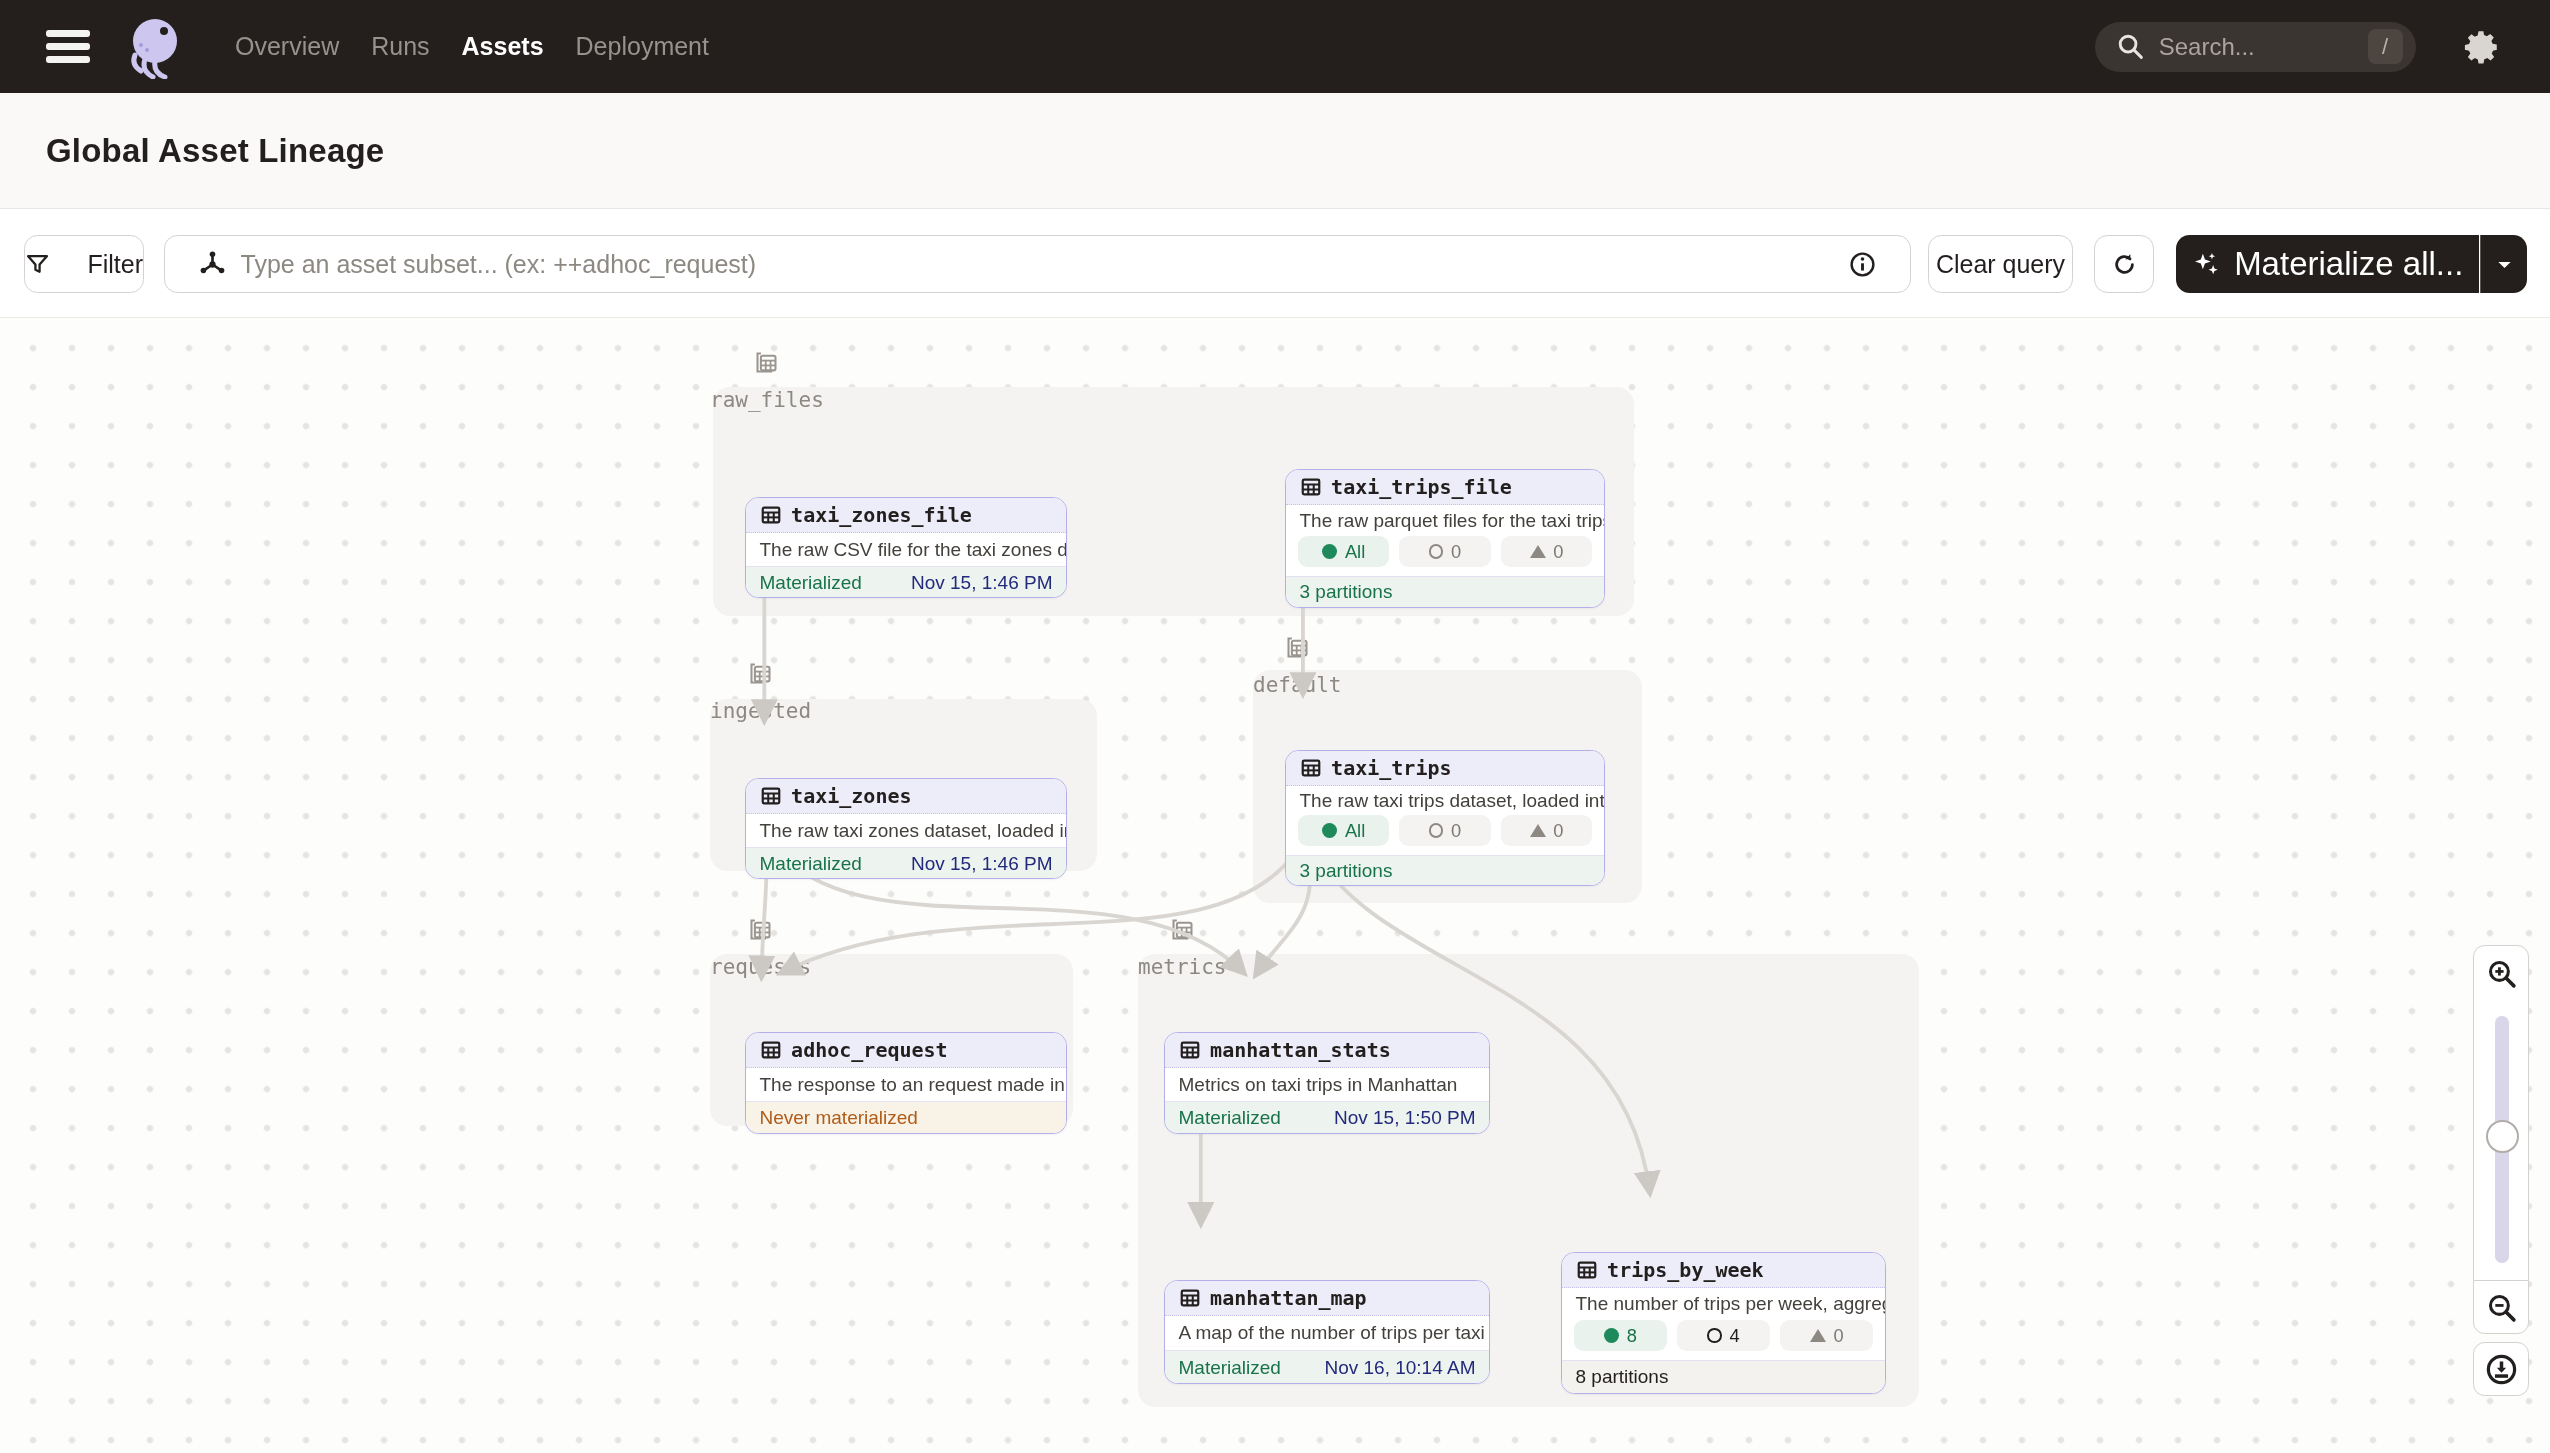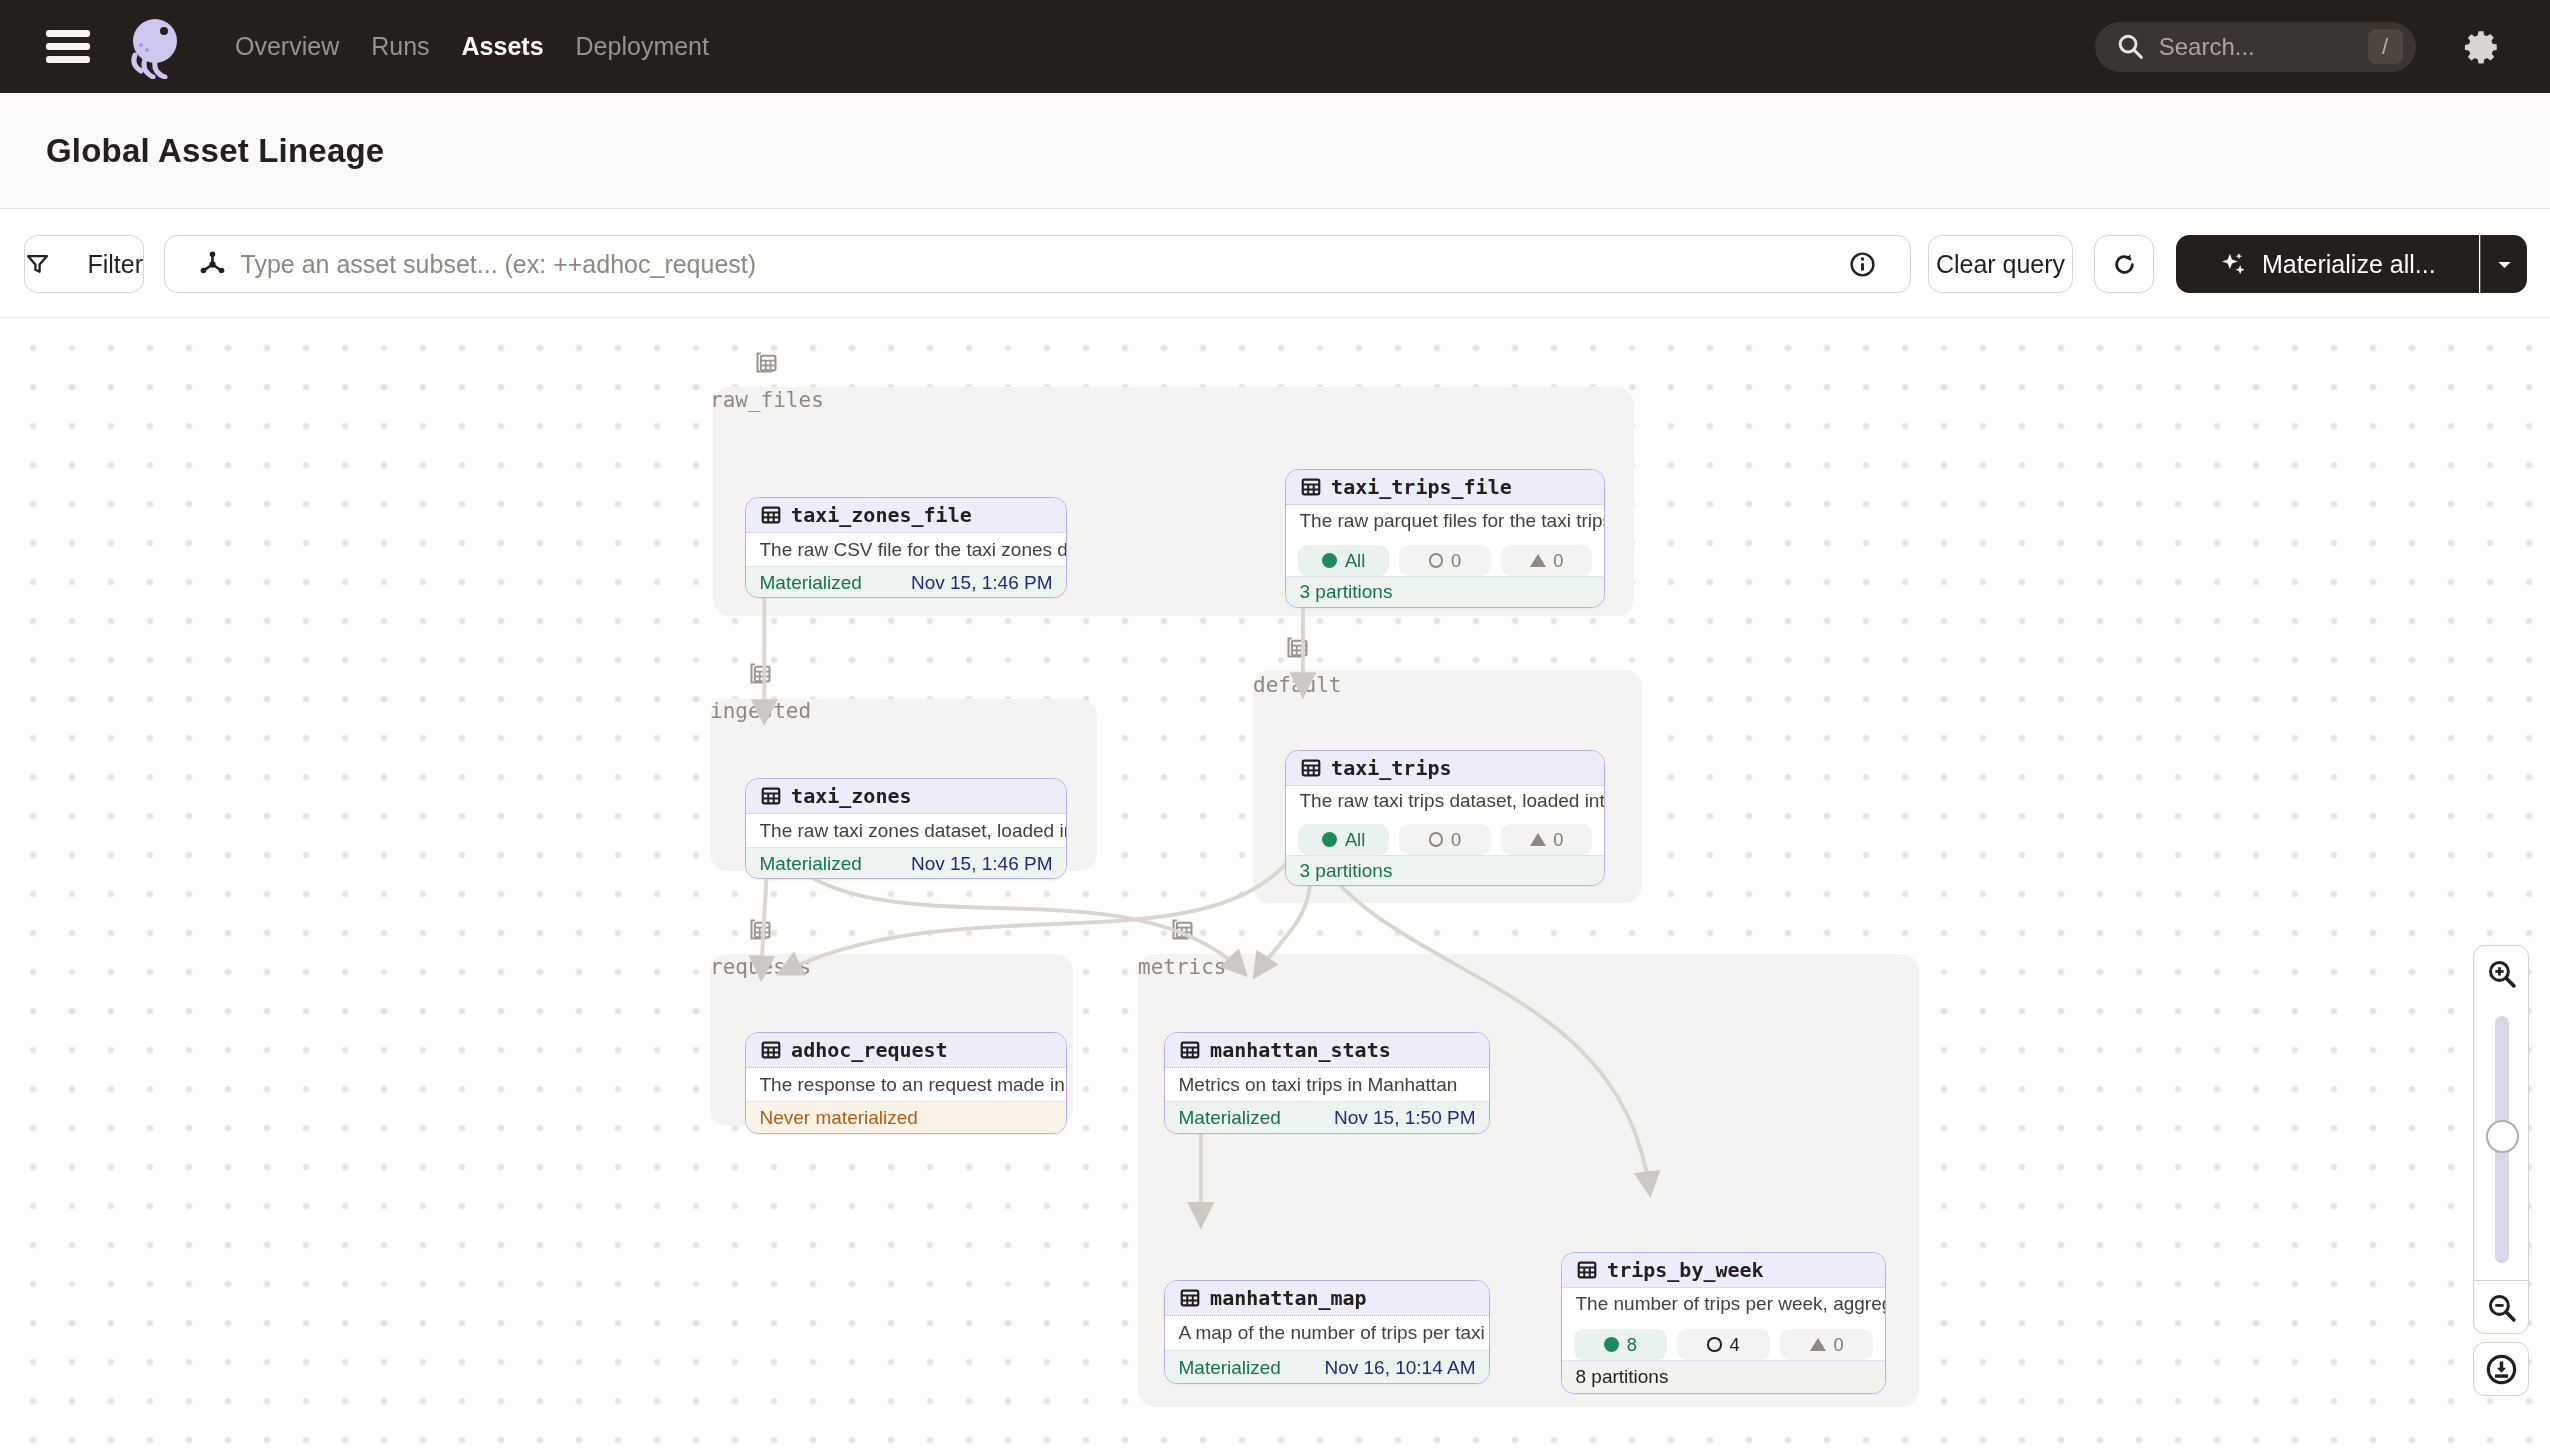--- a/index.html
+++ b/index.html
@@ -65,21 +65,21 @@
   .query-input-wrap input {
     flex:1; border:none; outline:none; font-size:25px; color:#231f1e;
     font-family:"Liberation Sans", sans-serif; background:transparent;
   }
   .query-input-wrap input::placeholder { color:#8d8882; }
   .clear-btn { position:absolute; left:1928px; top:26px; height:58px; width:145px; }
   .refresh-btn { position:absolute; left:2094px; top:26px; height:58px; width:60px; }
   .materialize-btn {
     position:absolute; left:2176px; top:26px; height:58px; width:303px;
     background:#241f1d; color:#fff; border:none; border-radius:13.5px 0 0 13.5px;
-    display:flex; align-items:center; justify-content:center; gap:13.5px; font-size:25px; cursor:pointer;
+    display:flex; align-items:center; justify-content:center; gap:13.5px; font-size:33px; cursor:pointer;
   }
   .materialize-caret {
     position:absolute; left:2480px; top:26px; height:58px; width:47px;
     background:#241f1d; border-radius:0 13.5px 13.5px 0; border-left:1px solid rgba(255,255,255,.25);
     display:flex; align-items:center; justify-content:center; cursor:pointer;
   }
 
   
   .canvas {
     position:absolute; left:0; top:319px; width:2550px; height:1134px;
@@ -102,21 +102,21 @@
   }
   .an-head {
     height:35px; background:#edecf9; display:flex; align-items:center; gap:9.6px;
     padding:0 13.5px; border-bottom:1px dotted #c7c2ec;
   }
   .an-name { font-size:20px; font-weight:bold; color:#231f1e; }
   .an-desc {
     height:33px; display:flex; align-items:center; padding:0 13.5px;
     font-size:19px; color:#44403c; white-space:nowrap; overflow:hidden;
   }
-  .an-badges { height:40px; display:flex; align-items:flex-end; gap:9.6px; padding:0 11.6px; }
+  .an-badges { height:40px; display:flex; align-items:flex-start; gap:9.6px; padding:0 11.6px; }
   .pill {
     flex:1; height:31px; border-radius:9.6px; display:flex; align-items:center;
     justify-content:center; gap:7.7px; font-size:18.3px;
   }
   .pill.green { background:#e9f2ec; color:#18734a; }
   .pill.neutral { background:#f4f3f1; color:#7d7872; }
   .pill.neutral.dark { color:#231f1e; }
   .dot { width:15.4px; height:15.4px; border-radius:50%; background:#1e8a5c; }
   .ring { width:14.5px; height:14.5px; border-radius:50%; border:2.9px solid #8d8882; background:transparent; }
   .ring.black { border-color:#231f1e; }

